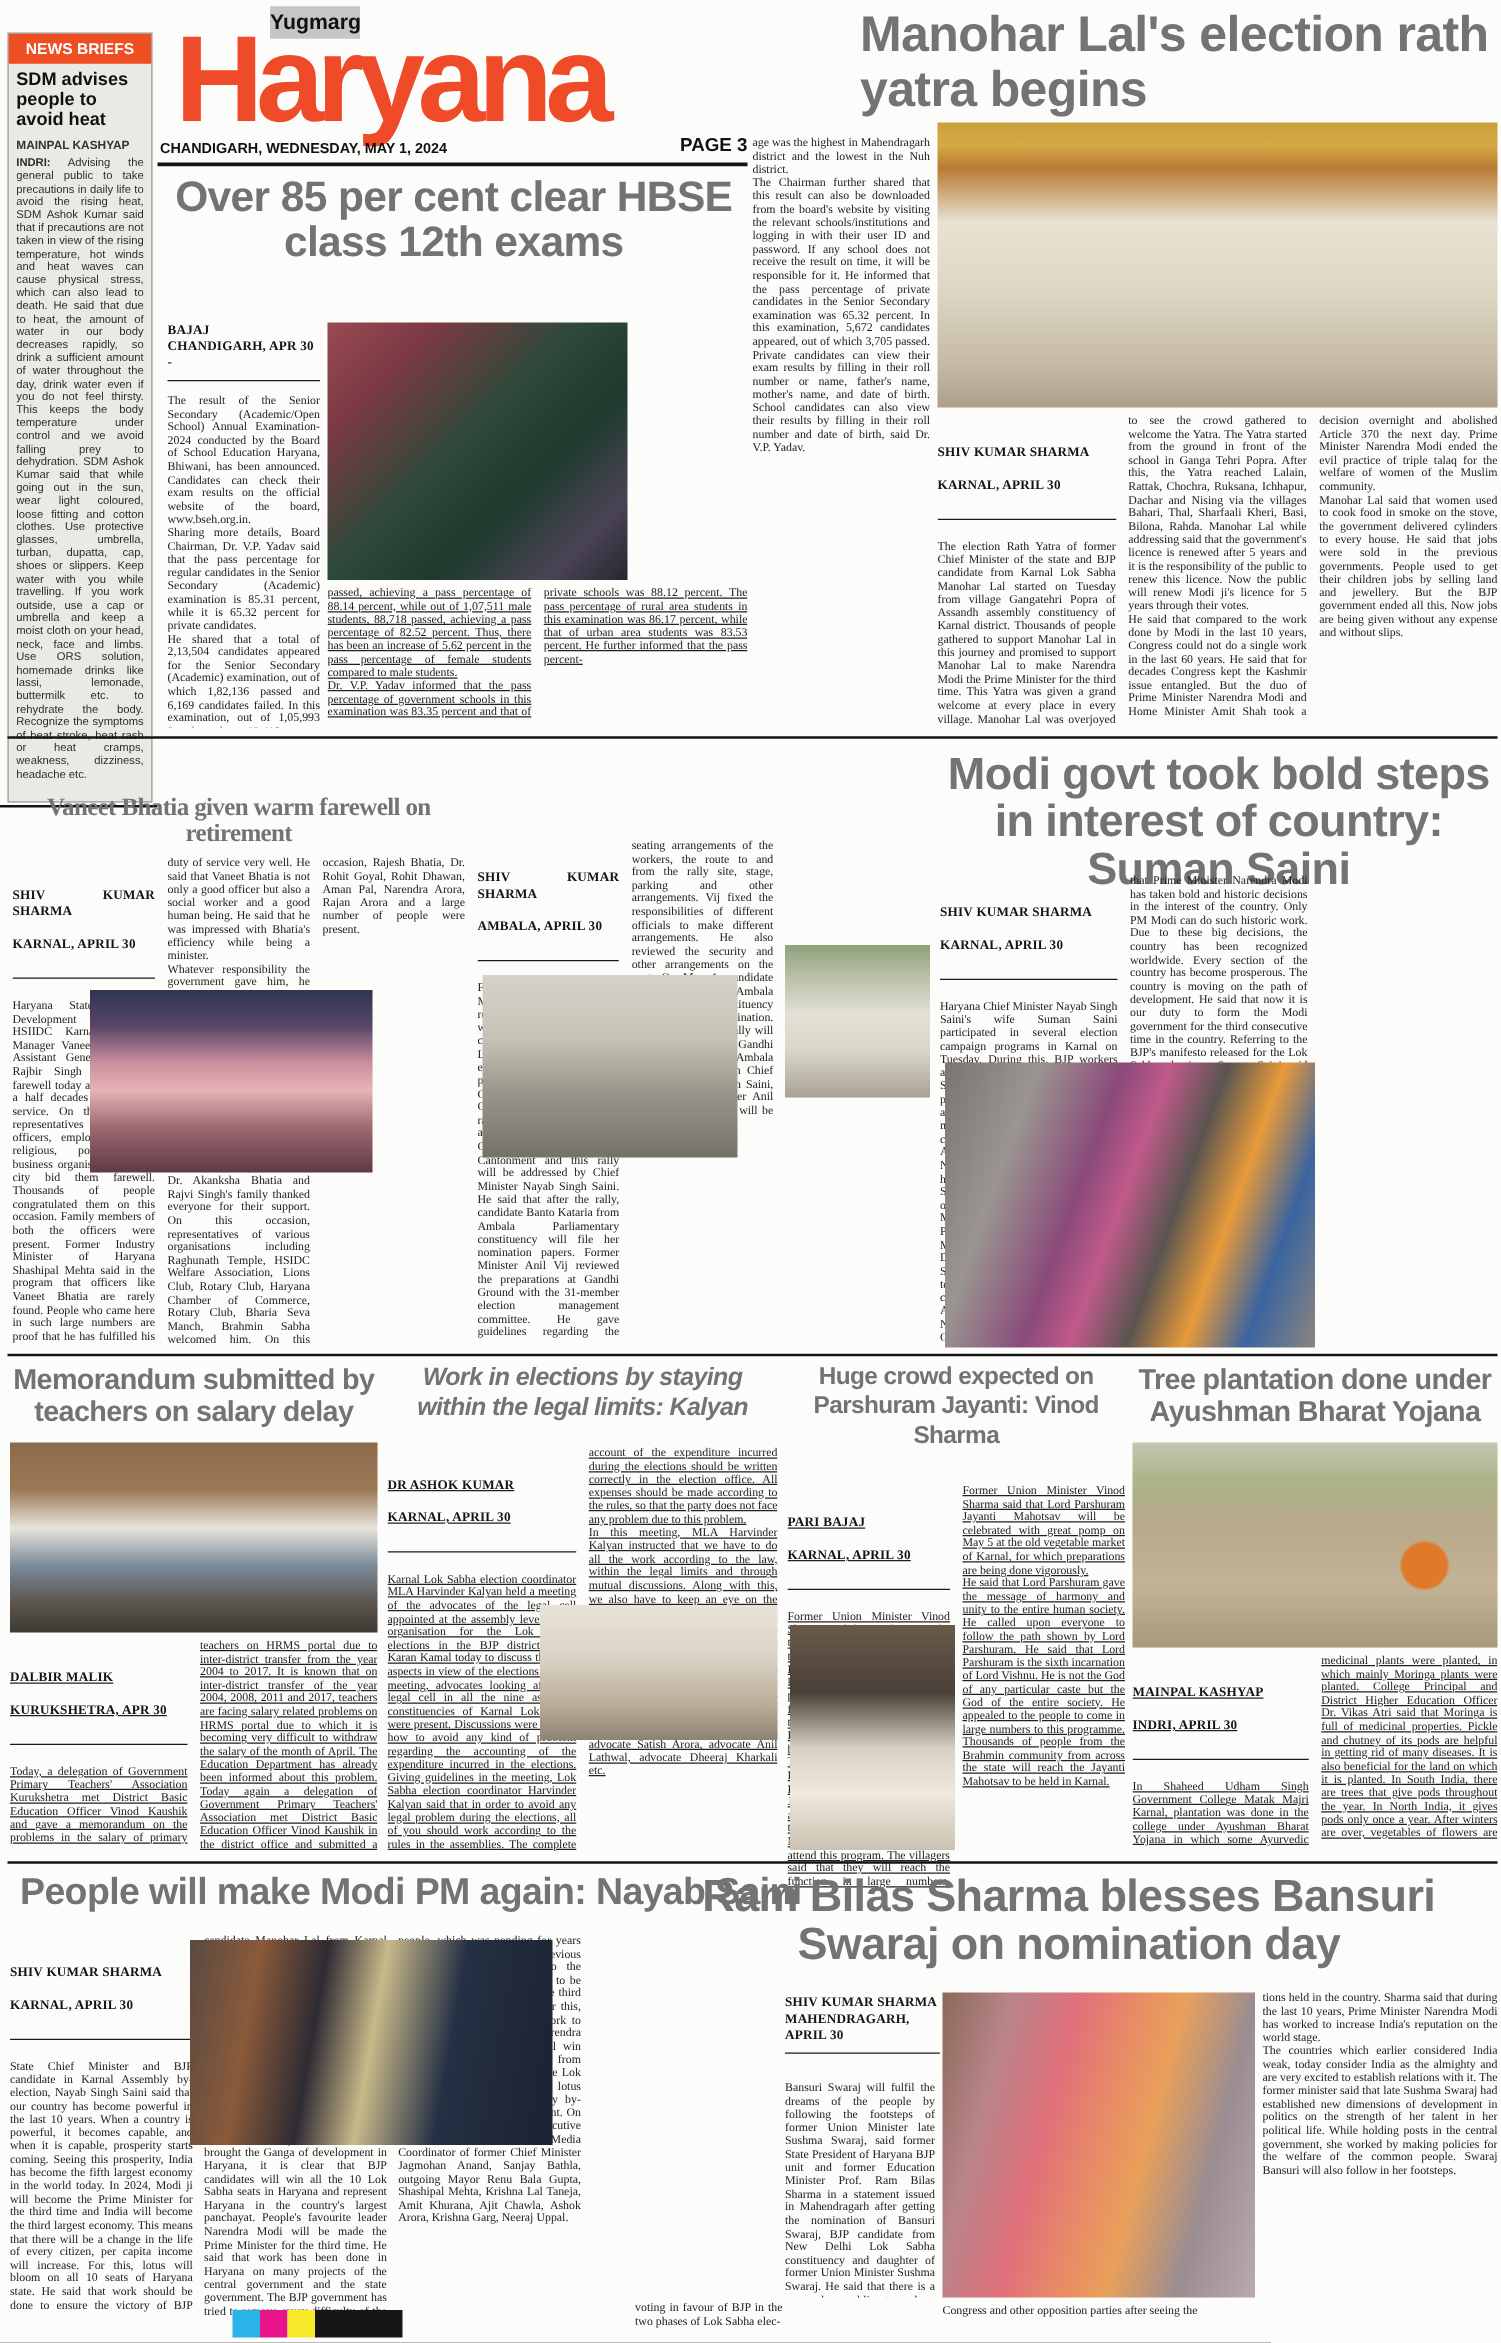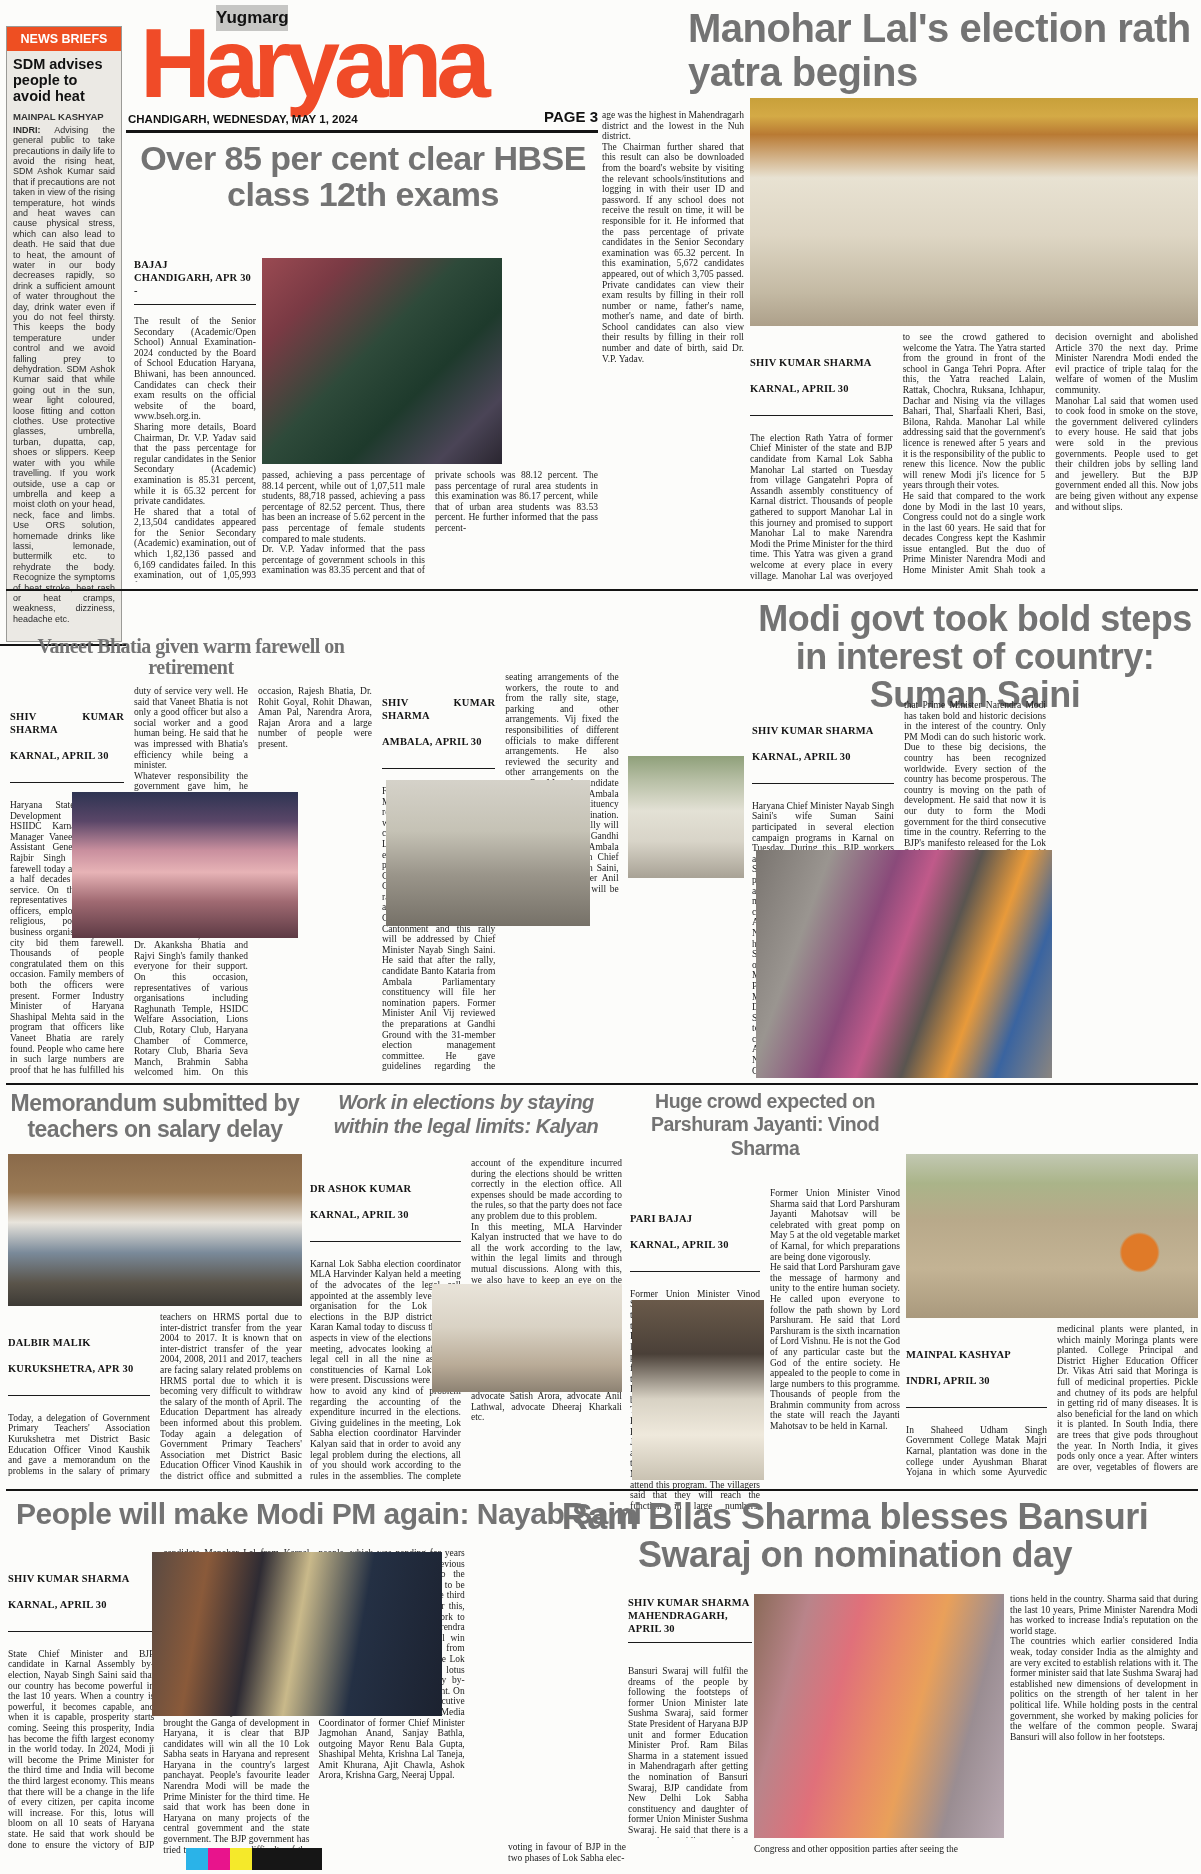--- a/index.html
+++ b/index.html
@@ -15,21 +15,21 @@
   .hl-serif{font-family:"Liberation Serif",serif;}
   .hl-italic{font-style:italic;}
   
   .byline-block{font-family:"Liberation Serif",serif;font-weight:700;font-size:10.5px;line-height:1.25;
       color:#141414;letter-spacing:.2px;border-bottom:1.6px solid #1a1a1a;padding-bottom:7px;margin-bottom:6px;}
   .byline-block .bl-name{display:block;}
   .byline-block .bl-place{display:block;}
   
   .bodytext{font-size:9.5px;line-height:10.6px;text-align:justify;white-space:pre-line;
       color:#202020;overflow:hidden;}
-  .cols2{column-count:2;column-gap:10px;column-fill:auto;height:100%;}
+  .cols2{column-count:2;column-gap:10px;column-fill:auto;height:100%;text-decoration:underline;}
   .cols3{column-count:3;column-gap:10px;column-fill:auto;height:100%;}
   .cols4{column-count:4;column-gap:9px;column-fill:auto;height:100%;}
   .colwrap{overflow:hidden;}
   .colwrap .byline-block{break-inside:avoid;}
   
   .briefs{background:#ebe9e4;border:1px solid #9a9a96;box-sizing:border-box;}
   .briefs-header{background:#ee4f22;color:#fff;font-family:"Liberation Sans",sans-serif;
       font-weight:700;font-size:12.5px;text-align:center;line-height:24px;height:24px;}
   .briefs-inner{padding:5px 6px;}
   .briefs-title{font-family:"Liberation Sans",sans-serif;font-weight:700;font-size:14.5px;line-height:1.12;color:#111;}
@@ -173,20 +173,21 @@
       <div class="byline-block">
         <span class="bl-name">PARI BAJAJ</span>
         <span class="bl-place">KARNAL, APRIL 30</span>
       </div>
       <span>Former Union Minister Vinod Sharma said that we have to take the society forward by following the path shown by Lord Parshuram. He said that there is a lot of enthusiasm among the people of the society about this festival. He reached many places to invite people for Lord Parshuram Jayanti Mahotsav to be organised on 5 May. On Tuesday, Vinod Sharma reached Karnal's villages Kamalpur Rodan, Rajepur, Khukhni, Garhi Jatan, Pujam, Kudak, Jarifabad and Balu. He invited the villagers to attend Lord Parshuram Jayanti Mahotsav and said that you must attend this program. The villagers said that they will reach the function in large numbers. Former Union Minister Vinod Sharma said that Lord Parshuram Jayanti Mahotsav will be celebrated with great pomp on May 5 at the old vegetable market of Karnal, for which preparations are being done vigorously.
 He said that Lord Parshuram gave the message of harmony and unity to the entire human society. He called upon everyone to follow the path shown by Lord Parshuram. He said that Lord Parshuram is the sixth incarnation of Lord Vishnu. He is not the God of any particular caste but the God of the entire society. He appealed to the people to come in large numbers to this programme. Thousands of people from the Brahmin community from across the state will reach the Jayanti Mahotsav to be held in Karnal.</span>
     </div>
   </div>
   <div class="abs photo" style="left:632px;top:1300px;width:132px;height:180px;background:linear-gradient(180deg,#6a5a4a 0%,#4a4038 30%,#d8d2c4 55%,#efe9dc 75%,#c9c2b2 100%);"></div>
 
+  <div class="abs hl" style="left:906px;top:1090px;width:292px;height:58px;font-size:23px;line-height:1.15;">Tree plantation done under Ayushman Bharat Yojana</div>
   <div class="abs photo" style="left:906px;top:1154px;width:292px;height:164px;background:radial-gradient(circle at 80% 60%, #e07a28 0%, #e07a28 7%, rgba(0,0,0,0) 8%),linear-gradient(180deg,#c2c8b2 0%,#aab489 18%,#b8a98a 40%,#c3b394 70%,#a9997d 100%);"></div>
   <div class="abs colwrap" style="left:906px;top:1324px;width:292px;height:158px;">
     <div class="bodytext cols2">
       <div class="byline-block">
         <span class="bl-name">MAINPAL KASHYAP</span>
         <span class="bl-place">INDRI, APRIL 30</span>
       </div>
       <span>In Shaheed Udham Singh Government College Matak Majri Karnal, plantation was done in the college under Ayushman Bharat Yojana in which some Ayurvedic medicinal plants were planted, in which mainly Moringa plants were planted. College Principal and District Higher Education Officer Dr. Vikas Atri said that Moringa is full of medicinal properties. Pickle and chutney of its pods are helpful in getting rid of many diseases. It is also beneficial for the land on which it is planted. In South India, there are trees that give pods throughout the year. In North India, it gives pods only once a year. After winters are over, vegetables of flowers are cooked and eaten, then vegetables of beans are cooked. Dr. Surendra Saini, Professor, Philosophy, said that Moringa tree can grow on any land and require less care. Its flowers, pods and branches can be used for many purposes. It is very nutritious as food and has medicinal properties. It also has the properties of purifying water.</span>
     </div>
   </div>

